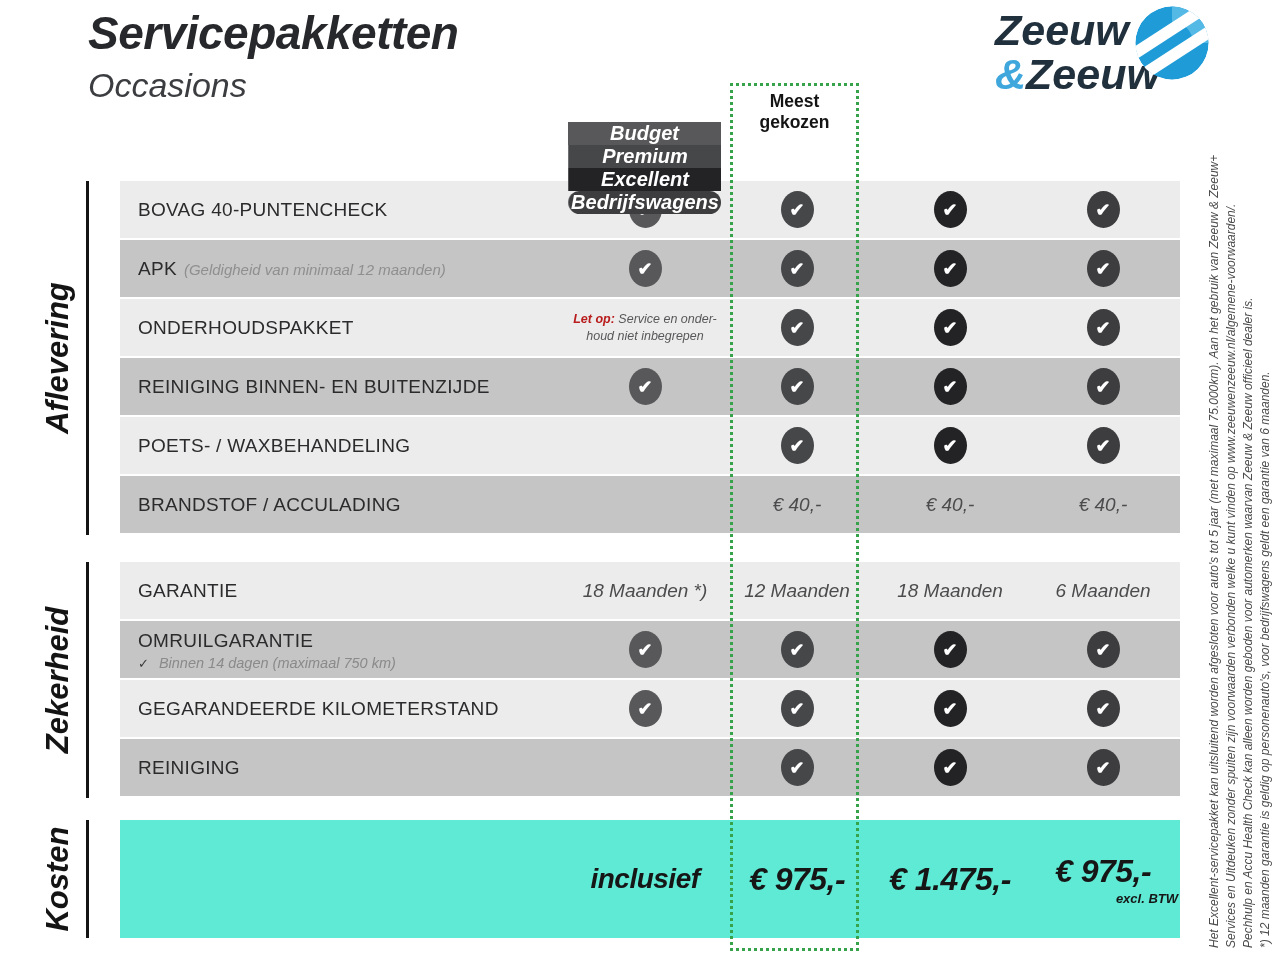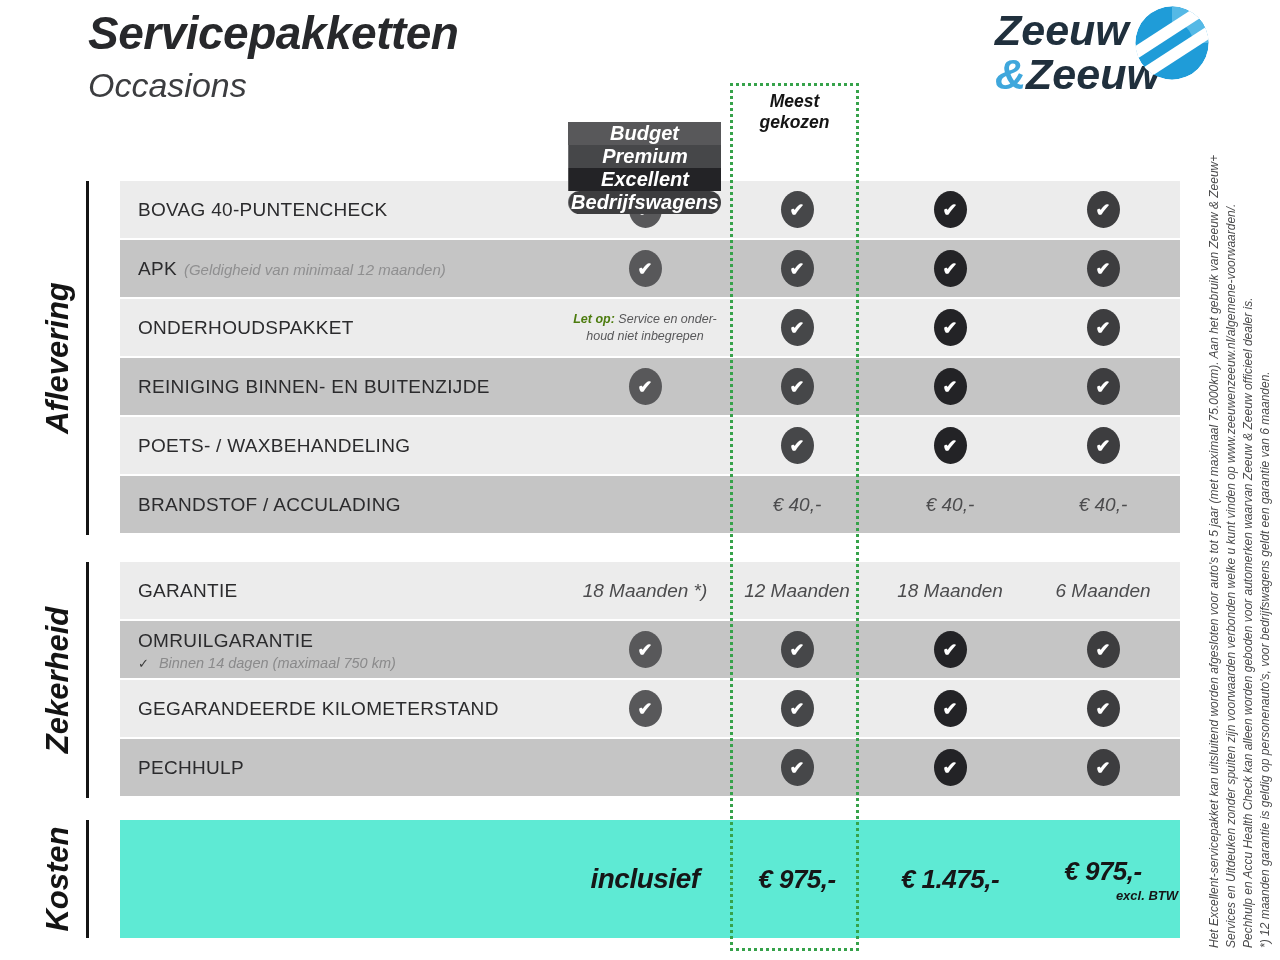--- a/index.html
+++ b/index.html
@@ -18,21 +18,21 @@
   .logo{position:absolute;left:995px;top:8px;width:230px;height:100px;}
   .logo-line{font-size:43px;font-weight:bold;font-style:italic;line-height:1.03;color:#20303d;white-space:nowrap;}
   .logo-line .amp{color:#3fa7dc;}
   .logo-z-icon{position:absolute;left:138px;top:-4px;}
   
   .highlight-box{
     position:absolute;left:730px;top:83px;width:129px;height:868px;
     border:3px dotted #36a24a;box-sizing:border-box;z-index:60;pointer-events:none;
   }
   .badge{
-    width:100%;text-align:center;padding-top:5px;font-size:17.5px;font-weight:bold;font-style:italic;color:#141414;
+    width:100%;text-align:center;padding-top:5px;font-size:17.5px;font-weight:bold;color:#141414;
   }
   
   .col-headers{position:absolute;left:568px;top:122px;height:56px;display:flex;z-index:20;flex-direction:column;}
   .col-header{
     width:153px;height:56px;display:flex;align-items:center;justify-content:center;
     color:#fff;font-size:20px;font-weight:bold;font-style:italic;box-sizing:border-box;
     border-left:1px solid rgba(255,255,255,0.22);
   }
   .col-header:first-child{border-left:none;}
   
@@ -51,34 +51,34 @@
   .row-label .sub-line .sub-check{font-style:normal;color:#3a3a3a;margin-right:10px;font-size:13px;}
   .cell{
     position:absolute;top:0;height:57px;width:152px;display:flex;align-items:center;justify-content:center;text-align:center;
   }
   .check-circle{
     width:33px;height:37px;border-radius:50%;display:flex;align-items:center;justify-content:center;
     color:#ffffff;font-size:18px;font-weight:bold;
   }
   .cell-text{font-size:19px;font-style:italic;color:#4c4c4e;}
   .cell-note{font-size:12.5px;font-style:italic;color:#58585a;line-height:1.3;}
-  .cell-note b{color:#4d7c0f;}
+  .cell-note b{color:#b91c1c;}
   
   .section-label{
     position:absolute;left:58px;font-size:31px;font-weight:bold;font-style:italic;color:#141414;
     white-space:nowrap;transform:translate(-50%,-50%) rotate(-90deg);
   }
   .section-line{position:absolute;left:86px;width:3px;background:#141414;}
   
   .kosten-block{position:absolute;left:120px;top:820px;width:1060px;height:118px;background:#5eead4;}
   .kosten-cell{
     position:absolute;top:0;height:118px;width:170px;display:flex;flex-direction:column;
     align-items:center;justify-content:center;font-style:italic;font-weight:bold;color:#161617;
   }
-  .kosten-cell .value{font-size:26px;letter-spacing:-0.5px;}
+  .kosten-cell .value{font-size:32px;letter-spacing:-0.5px;}
   .kosten-cell .value.inclusief{font-size:28px;}
   .kosten-cell .btw-note{font-size:13px;align-self:flex-end;margin-right:10px;margin-top:1px;}
   
   .footnote{
     position:absolute;left:1206px;top:948px;width:834px;transform-origin:0 0;transform:rotate(-90deg);
     font-size:12px;font-style:italic;color:#4b4b4c;line-height:1.42;
   }
 </style>
 </head>
 <body>
@@ -242,21 +242,21 @@
           <div class="check-circle" style="background: rgb(70, 71, 73);">✔</div>
         </div>
         <div class="cell" style="left: 754px;">
           <div class="check-circle" style="background: rgb(35, 35, 38);">✔</div>
         </div>
         <div class="cell" style="left: 907px;">
           <div class="check-circle" style="background: rgb(61, 61, 63);">✔</div>
         </div>
       </div>
       <div class="row gray" style="background: rgb(197, 197, 197);">
-        <div class="row-label">PECHHULP</div>
+        <div class="row-label">REINIGING</div>
         <div class="cell" style="left: 449px;"></div>
         <div class="cell" style="left: 601px;">
           <div class="check-circle" style="background: rgb(70, 71, 73);">✔</div>
         </div>
         <div class="cell" style="left: 754px;">
           <div class="check-circle" style="background: rgb(35, 35, 38);">✔</div>
         </div>
         <div class="cell" style="left: 907px;">
           <div class="check-circle" style="background: rgb(61, 61, 63);">✔</div>
         </div>

